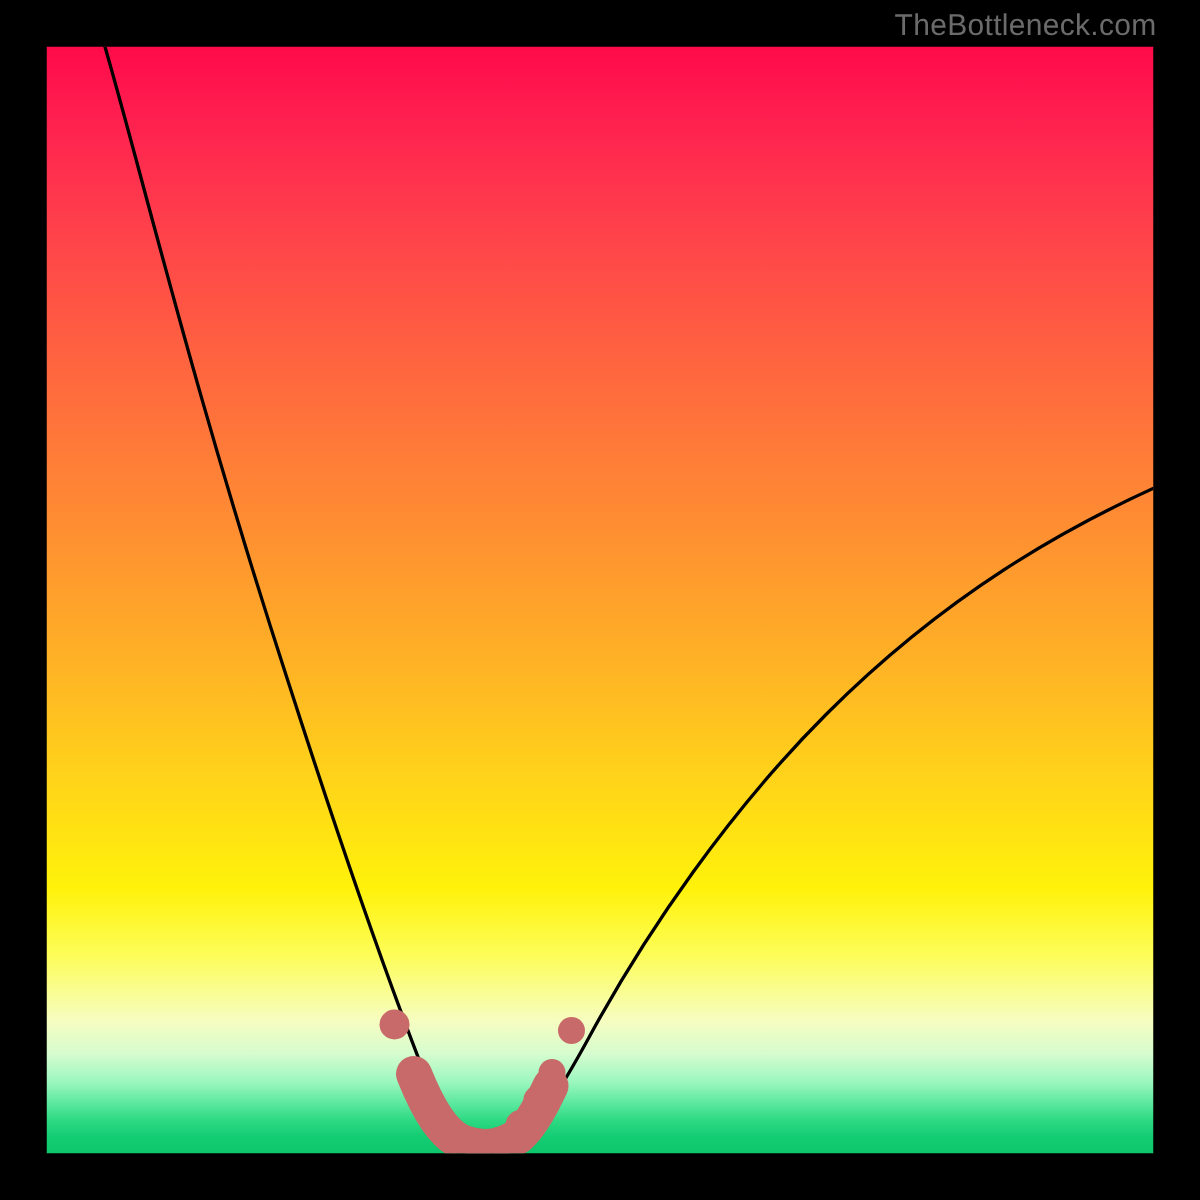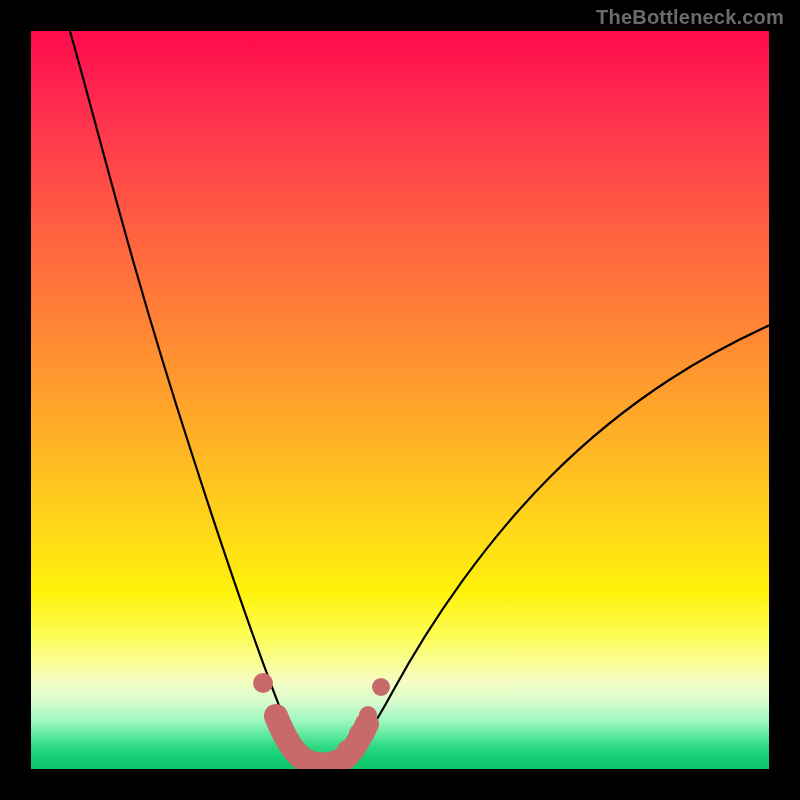--- a/index.html
+++ b/index.html
@@ -50,24 +50,24 @@
       #0ec66c 100%
     );
   }
   svg.curves {
     position: absolute;
     inset: 0;
   }
   .watermark {
     position: absolute;
     top: 6px;
-    right: 16px;
+    right: 29px;
     color: #6b6b6b;
     font-size: 20px;
-    font-weight: 700;
+    font-weight: 400;
     letter-spacing: 0.2px;
     user-select: none;
   }
 </style>
 </head>
 <body>
 
 <div class="frame">
 
   <div class="plot-area">

